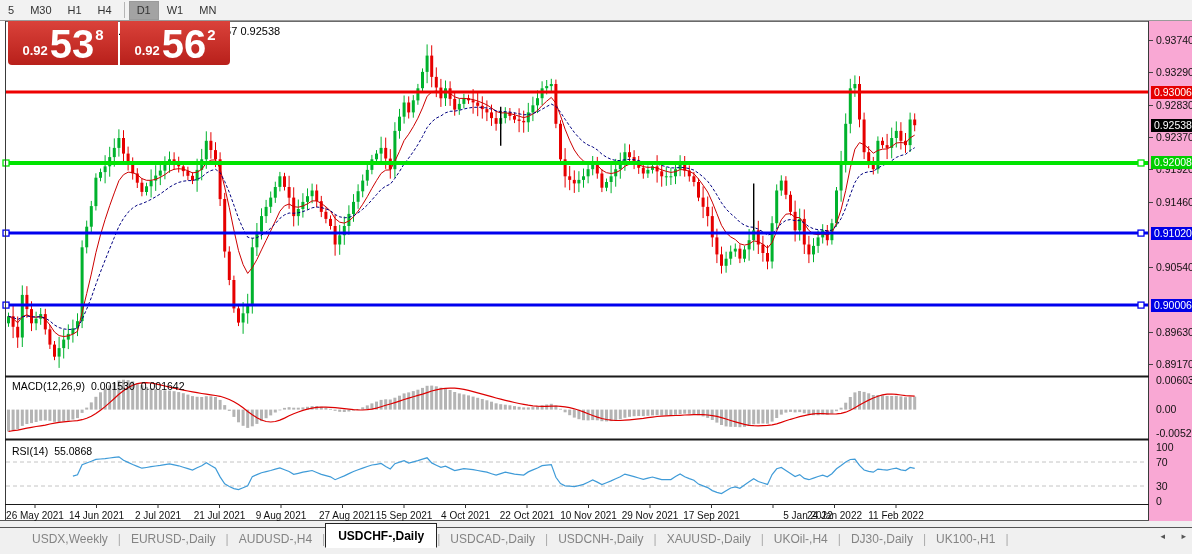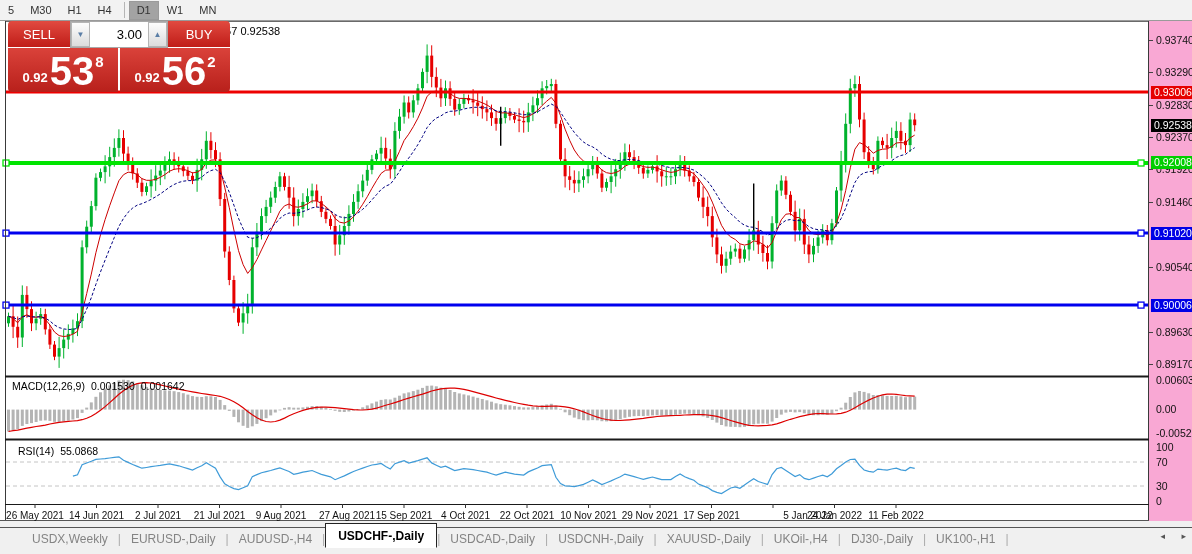--- a/index.html
+++ b/index.html
@@ -734,21 +734,21 @@
         </g>
       </svg>
 
   <div id="chart-title">
     <span class="tri">▲</span><span class="sym">USDCHF-,Daily</span><span>0.92446 0.92729 0.92257 0.92538</span>
   </div>
 
   <div class="ind-label" style="left:12px;top:359px;">
     <span>MACD(12,26,9)</span><span>0.001530</span><span>0.001642</span>
   </div>
-  <div class="ind-label" style="left:12px;top:424px;margin-left:6px;">
+  <div class="ind-label" style="left:12px;top:424px;">
     <span>RSI(14)</span><span>55.0868</span>
   </div>
 
   <div id="price-axis">
         <div class="ax-tick" style="top:19px"></div>
         <div class="ax-lbl" style="top:13px">0.93740</div>
         <div class="ax-tick" style="top:51px"></div>
         <div class="ax-lbl" style="top:45px">0.93290</div>
         <div class="ax-tick" style="top:84px"></div>
         <div class="ax-lbl" style="top:78px">0.92830</div>
@@ -790,29 +790,20 @@
         <div class="date-lbl" style="left:588.5px;top:489px">10 Nov 2021</div>
         <div class="date-lbl" style="left:650px;top:489px">29 Nov 2021</div>
         <div class="date-lbl" style="left:711.5px;top:489px">17 Sep 2021</div>
         <div class="date-lbl" style="left:808px;top:489px">5 Jan 2022</div>
         <div class="date-lbl" style="left:834.5px;top:489px">24 Jan 2022</div>
         <div class="date-lbl" style="left:896px;top:489px">11 Feb 2022</div>
       </div>
 </div>
 
 <div id="trade-widget">
-  <div id="tw-top">
-    <div class="tw-btn sell">SELL</div>
-    <div id="tw-spinner">
-      <div class="sp-btn">▼</div>
-      <div id="sp-val">3.00</div>
-      <div class="sp-btn">▲</div>
-    </div>
-    <div class="tw-btn buy">BUY</div>
-  </div>
   <div id="tw-bottom">
     <div class="tw-price sell">
       <span class="tw-small">0.92</span>
       <span class="tw-big">53</span>
       <span class="tw-sup">8</span>
     </div>
     <div class="tw-price buy">
       <span class="tw-small">0.92</span>
       <span class="tw-big">56</span>
       <span class="tw-sup">2</span>

